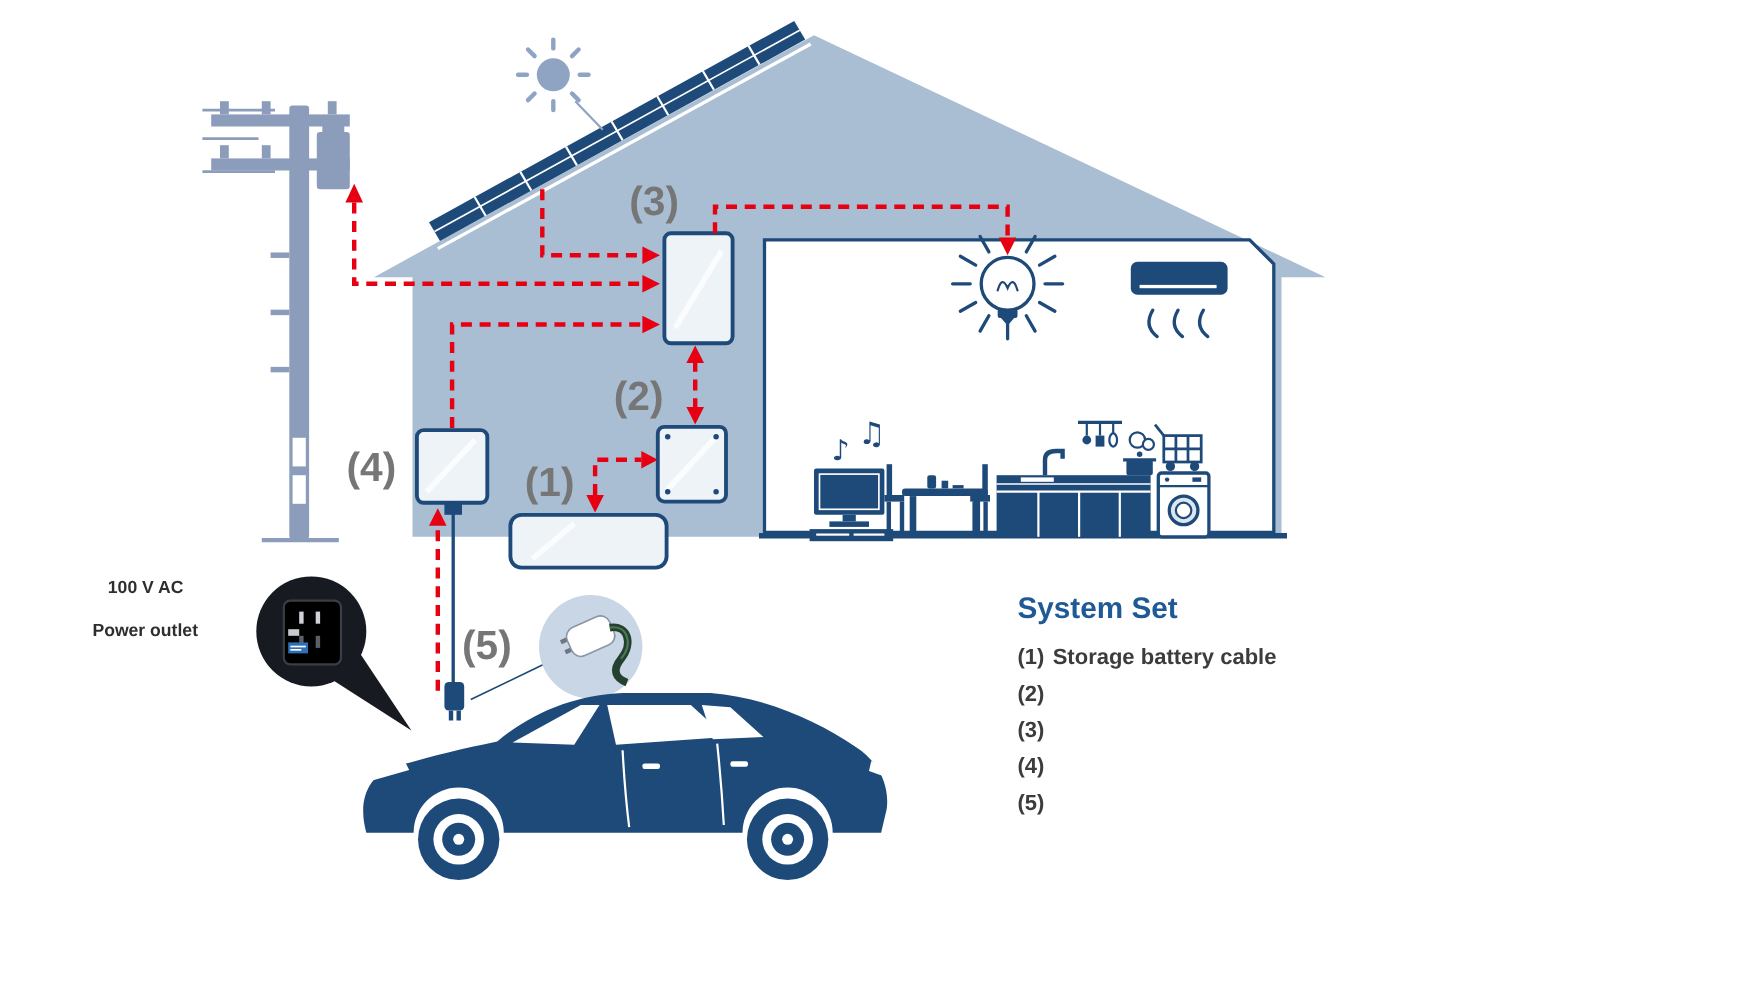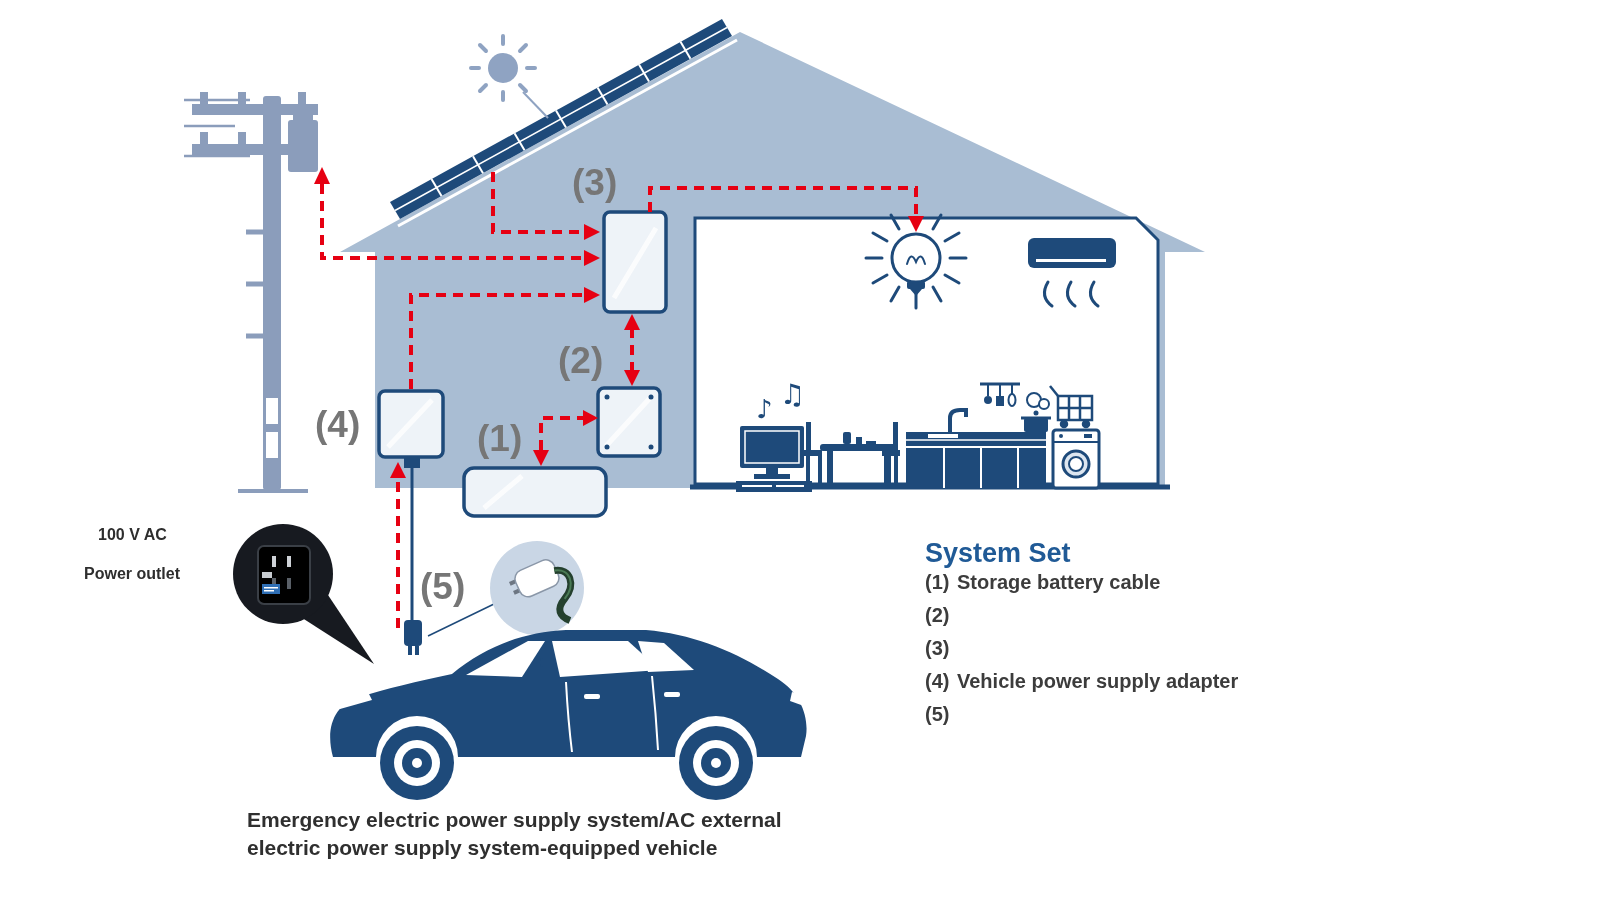--- a/index.html
+++ b/index.html
@@ -5,21 +5,21 @@
   html,body{margin:0;padding:0;background:#fff;}
   #stage{position:relative;width:1600px;height:900px;background:#ffffff;overflow:hidden;
          font-family:"Liberation Sans",sans-serif;}
   svg{position:absolute;left:0;top:0;}
   .num{position:absolute;color:#767676;font-size:37px;font-weight:600;
        font-family:"Liberation Sans",sans-serif;}
   .lbl{position:absolute;font-weight:bold;color:#2e2e2e;font-size:16px;}
   .caption{position:absolute;left:247px;top:806px;font-weight:bold;color:#2f2f2f;
            font-size:21px;line-height:28px;white-space:pre-line;}
   .legend{position:absolute;left:925px;top:538px;width:640px;}
-  .legend-title{color:#205a96;font-size:27px;font-weight:bold;}
+  .legend-title{color:#205a96;font-size:27px;font-weight:bold;margin-bottom:16px;}
   .legend-item{display:flex;margin-bottom:7px;color:#3c3c3c;font-weight:bold;
                font-size:20px;line-height:26px;}
   .legend-item .n{flex:0 0 32px;}
   .legend-item .t{white-space:pre-line;}
 </style>
 </head>
 <body>
 
 <div id="stage">
 
@@ -316,37 +316,34 @@
 
 <div class="num" style="left:572px;top:162px;">(3)</div>
 <div class="num" style="left:558px;top:340px;">(2)</div>
 <div class="num" style="left:477px;top:418px;">(1)</div>
 <div class="num" style="left:315px;top:404px;">(4)</div>
 <div class="num" style="left:420px;top:566px;">(5)</div>
 
 <div class="lbl" style="left:98px;top:526px;">100 V AC</div>
 <div class="lbl" style="left:84px;top:565px;">Power outlet</div>
 
-<div class="caption">Emergency electric power supply system/AC external
-electric power supply system-equipped vehicle</div>
 
 <div class="legend">
   <div class="legend-title">System Set</div>
   <div class="legend-item">
     <span class="n">(1)</span>
     <span class="t">Storage battery cable</span>
   </div>
   <div class="legend-item">
     <span class="n">(2)</span>
   </div>
   <div class="legend-item">
     <span class="n">(3)</span>
   </div>
   <div class="legend-item">
     <span class="n">(4)</span>
-    <span class="t">Vehicle power supply adapter</span>
   </div>
   <div class="legend-item">
     <span class="n">(5)</span>
   </div>
 </div>
 
 </div>
 
 </body></html>

